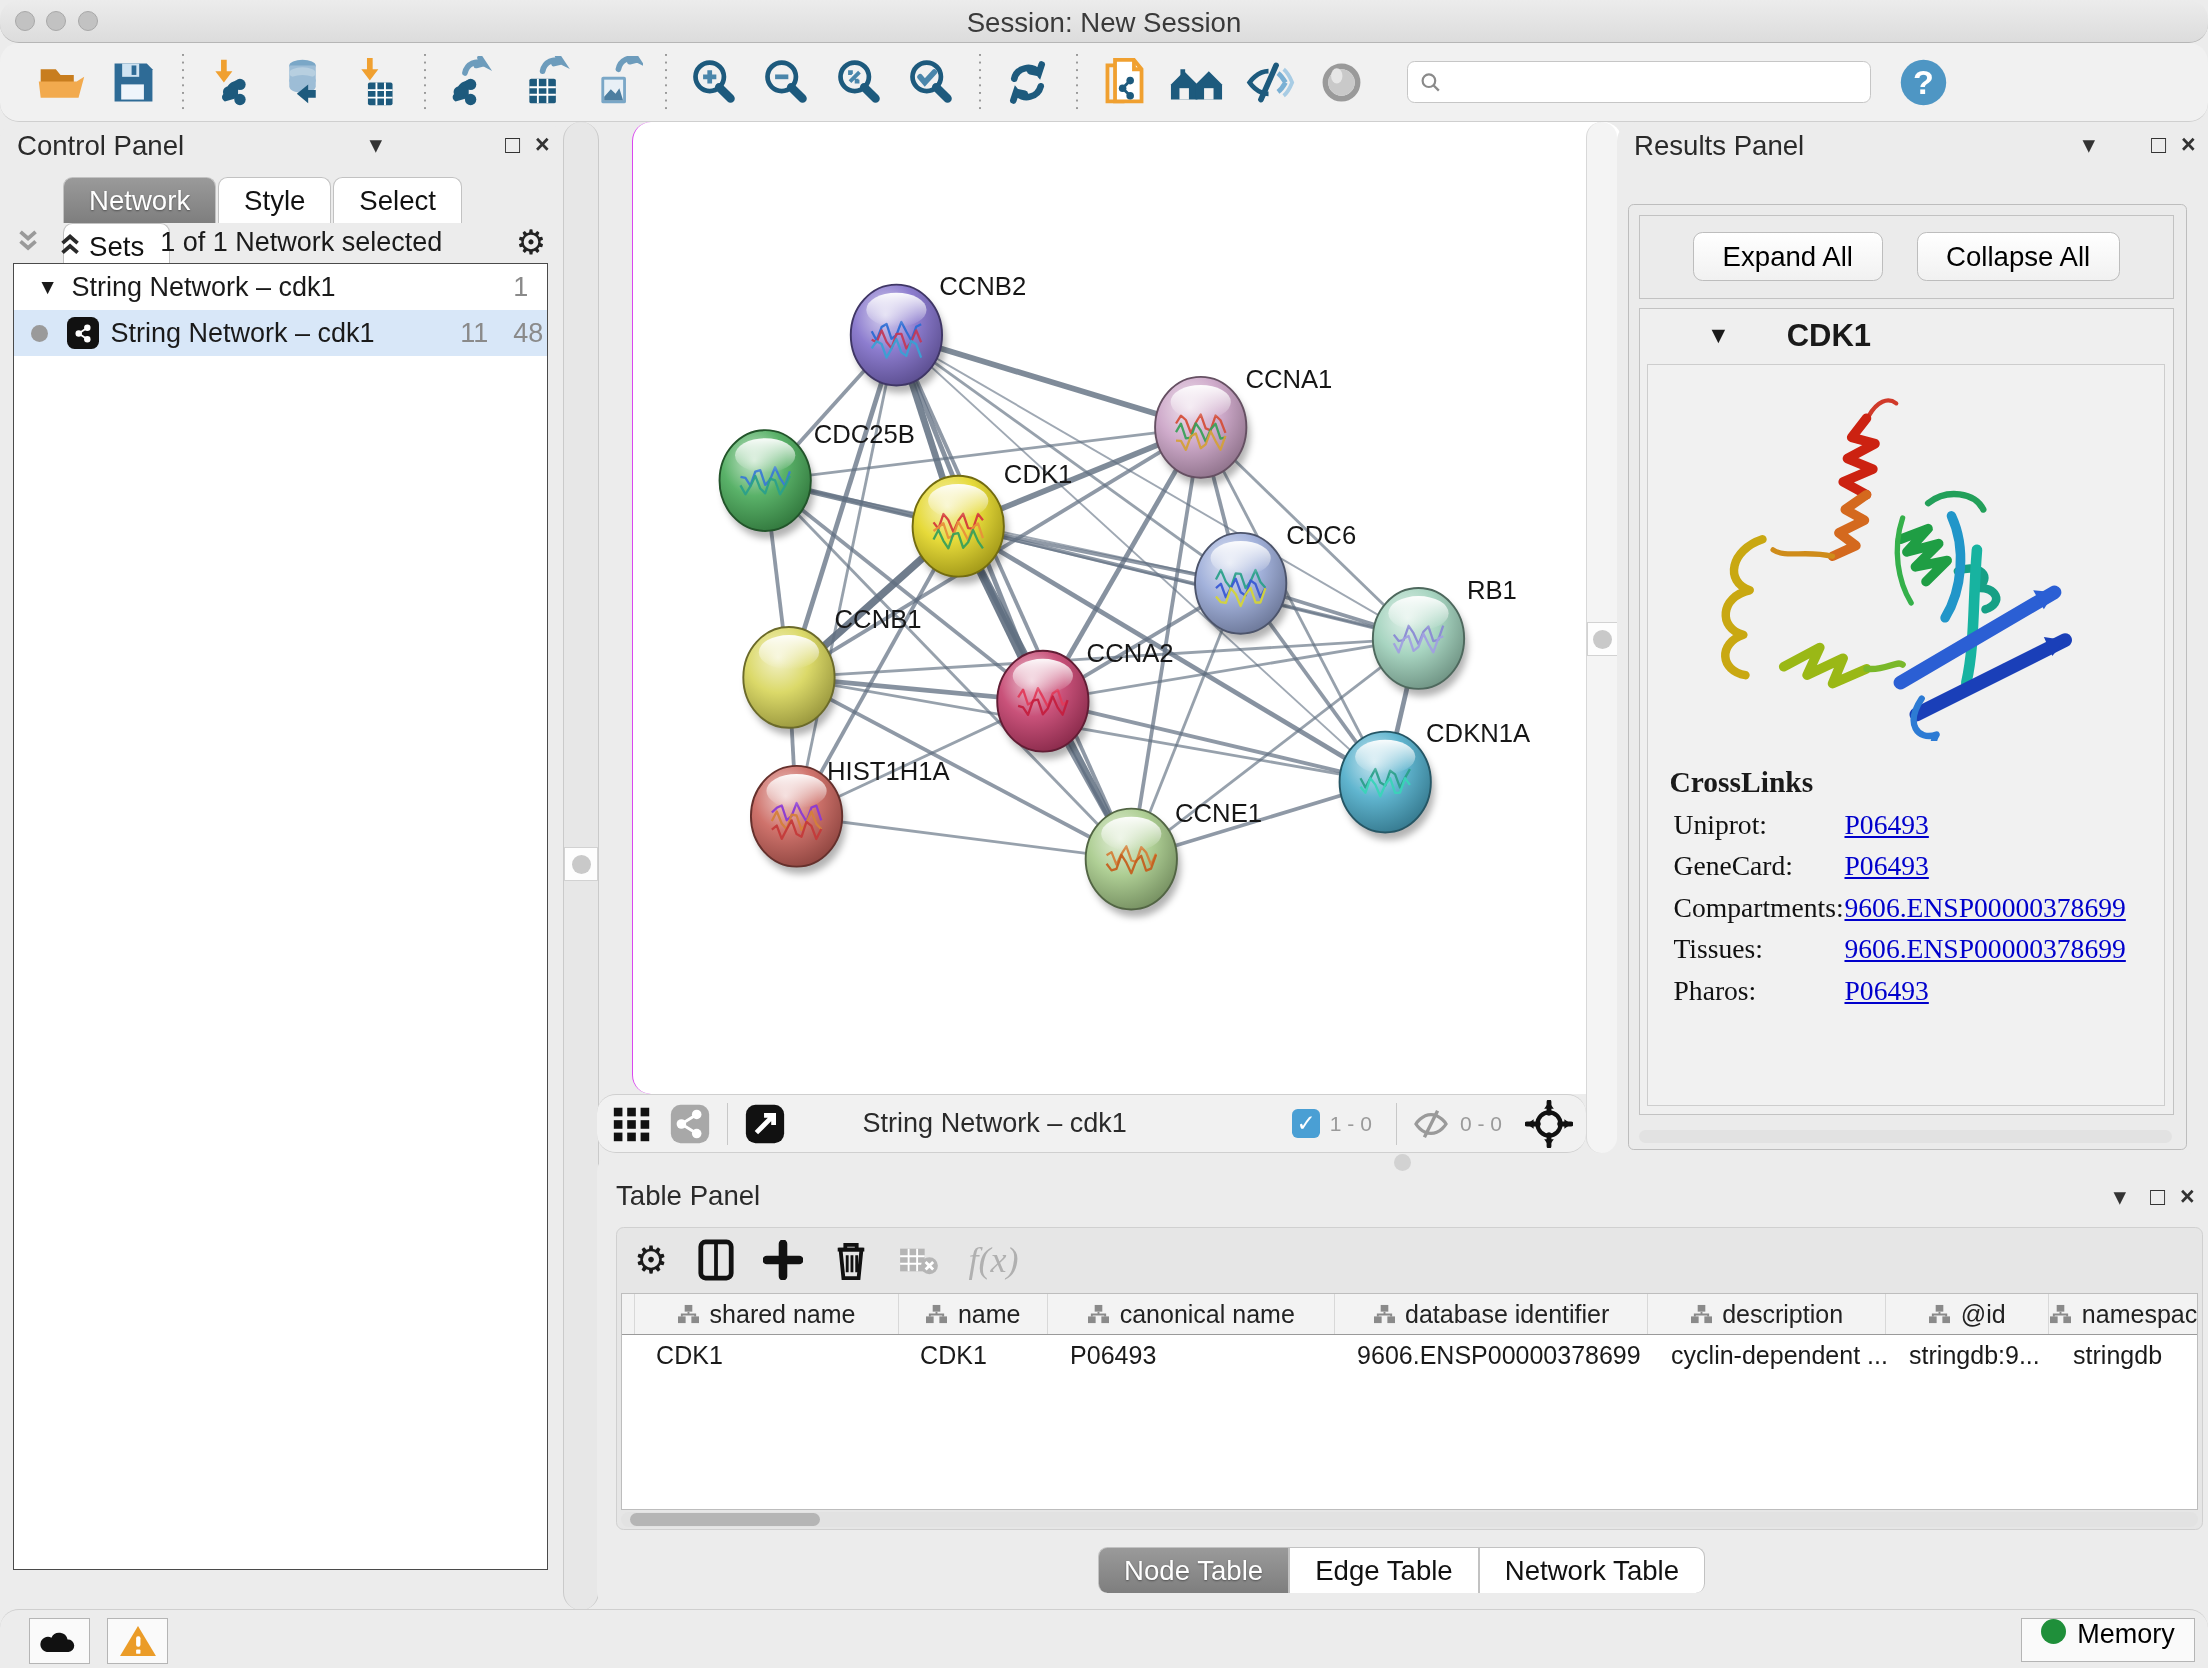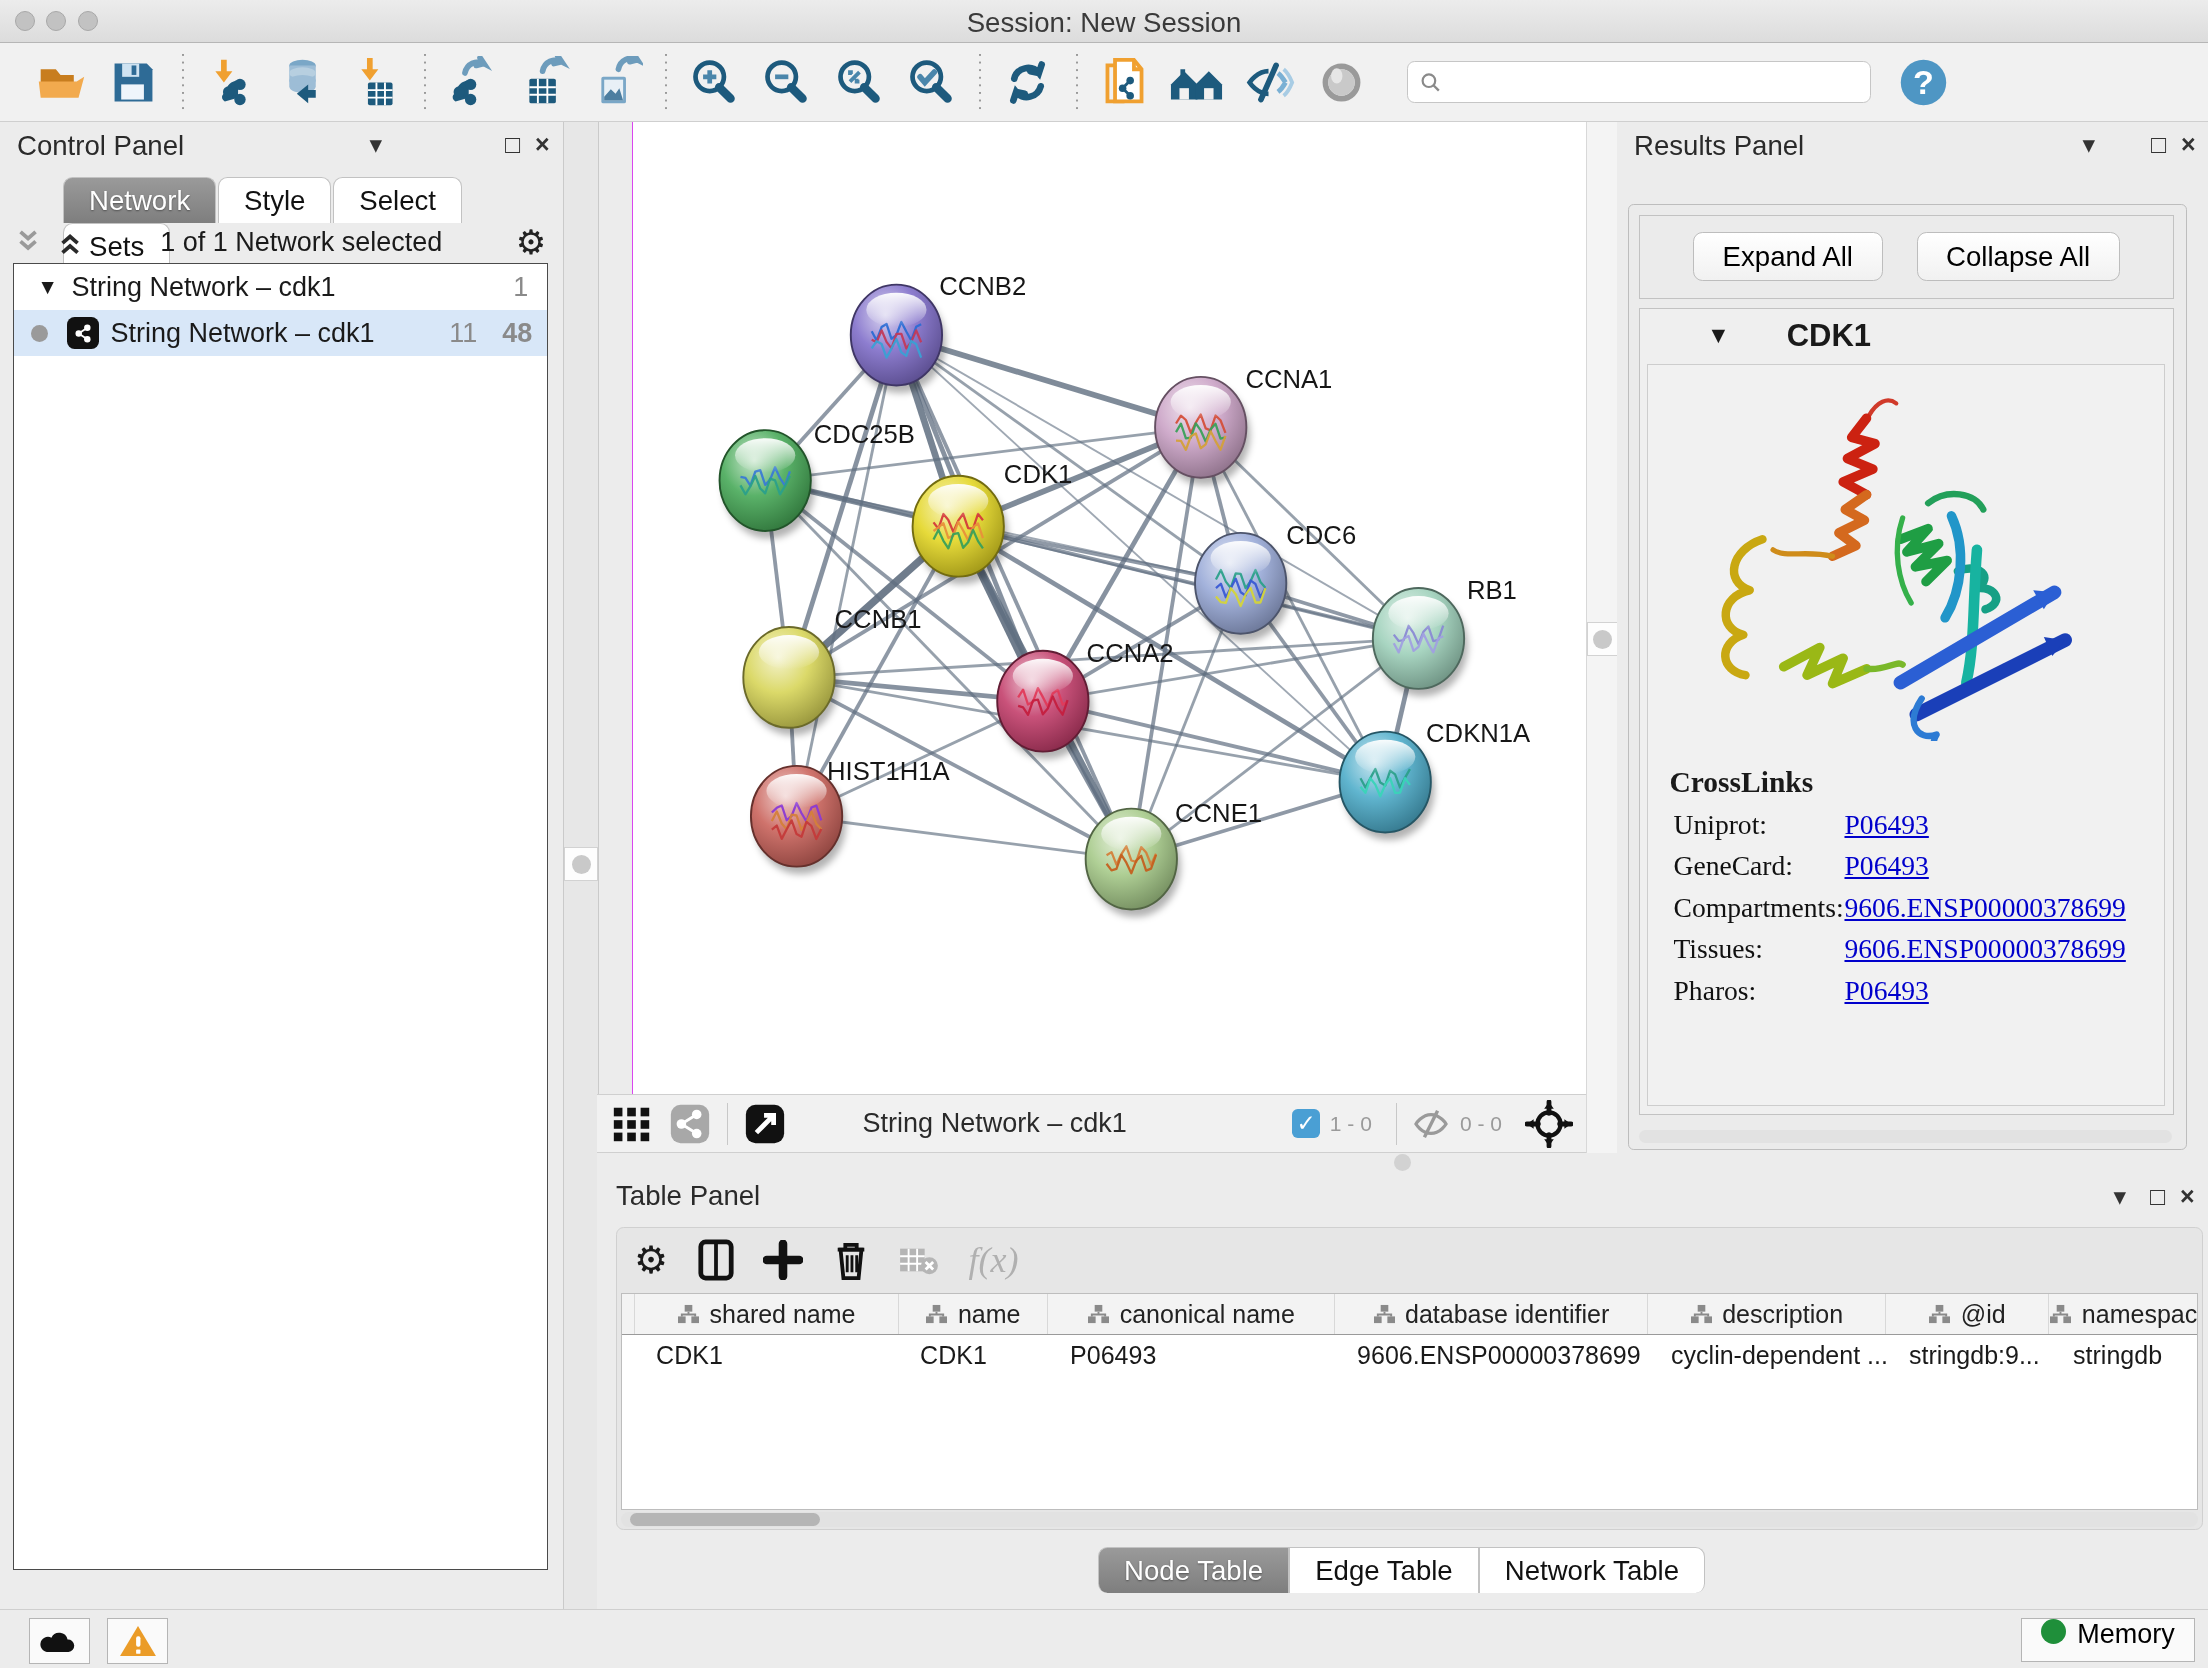--- a/index.html
+++ b/index.html
@@ -2,21 +2,21 @@
 <html style="font-size:15px"><head>
 <meta charset="utf-8">
 <style>
   html,body{margin:0;padding:0;}
   body{
     width:2208px;height:1668px;position:relative;overflow:hidden;
     font-family:"Liberation Sans", sans-serif;
     background:#ececec;color:#1a1a1a;
     -webkit-font-smoothing:antialiased;
   }
-  .abs{position:absolute;}
+  .abs{position:absolute;border-radius:19px;}
   
   .titlebar{left:0;top:0;width:2208px;height:42px;
     background:linear-gradient(#ececec,#dcdcdc);border-bottom:1px solid #b6b6b6;}
   .tl-circle{width:18px;height:18px;border-radius:50%;background:#c2c2c2;border:1px solid #a8a8a8;display:inline-block;margin-right:11.4px;}
   .win-title{left:0;right:0;top:6.7px;text-align:center;font-size:27.6px;color:#3a3a3a;}
   
   .toolbar{left:0;top:43px;width:2208px;height:79px;background:#f1f1f1;border-bottom:1.9px solid #cfcfcf;
     display:flex;align-items:center;padding-left:32px;box-sizing:border-box;}
   .tbtn{width:59px;height:59px;display:flex;align-items:center;justify-content:center;margin-right:13.3px;background:transparent;border:none;padding:0;}
   .tsep{width:1.9px;height:57px;margin:0 17px 0 5.7px;background-image:linear-gradient(#9a9a9a 30%, transparent 30%);background-size:1.9px 7.6px;}
@@ -285,21 +285,21 @@
       <span class="sharesq">
         <svg width="21" height="21" viewBox="0 0 22 22">
             <circle cx="15" cy="5" r="3.4" fill="#fff"></circle>
             <circle cx="6" cy="11" r="3.4" fill="#fff"></circle>
             <circle cx="15" cy="17" r="3.4" fill="#fff"></circle>
             <path d="M15 5 L6 11 l9 6" stroke="#fff" stroke-width="2" fill="none"></path>
           </svg>
       </span>
       <span style="flex:1;">String Network – cdk1</span>
       <span class="count" style="margin-right:25px;">11</span>
-      <span class="count" style="margin-right:15px;font-weight:bold;">48</span>
+      <span class="count" style="margin-right:4px;">48</span>
     </div>
   </div>
 </div>
 
 <div class="abs vsplit" style="left:563px;top:122px;width:34px;height:1488px;">
   <div class="handle" style="margin:725px auto 0 auto;">
       <i></i>
     </div>
 </div>
 

